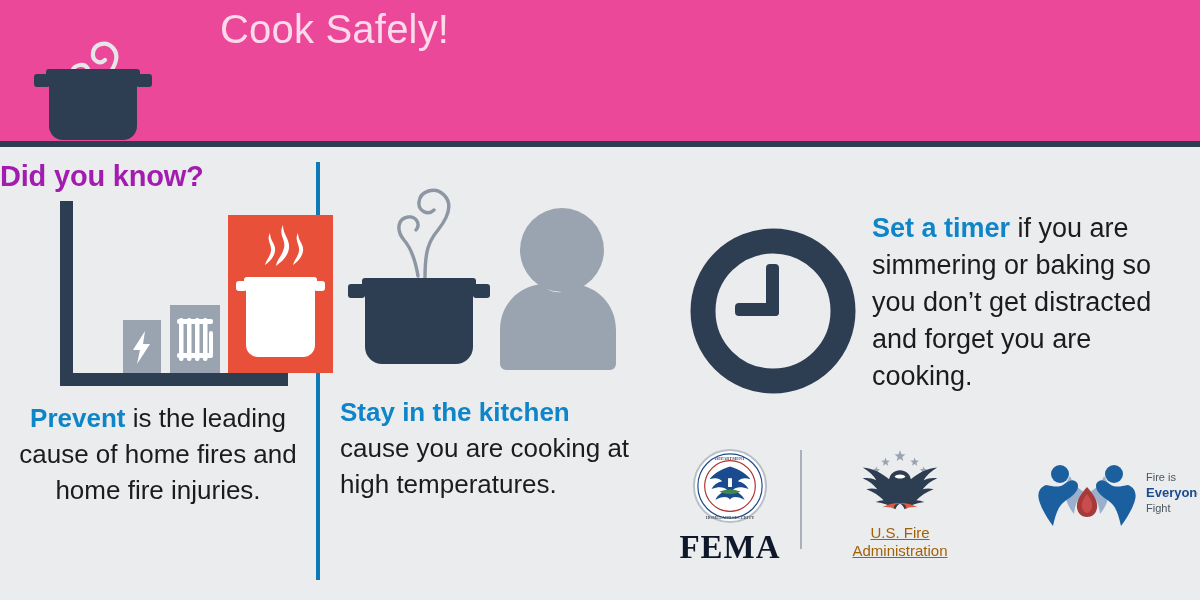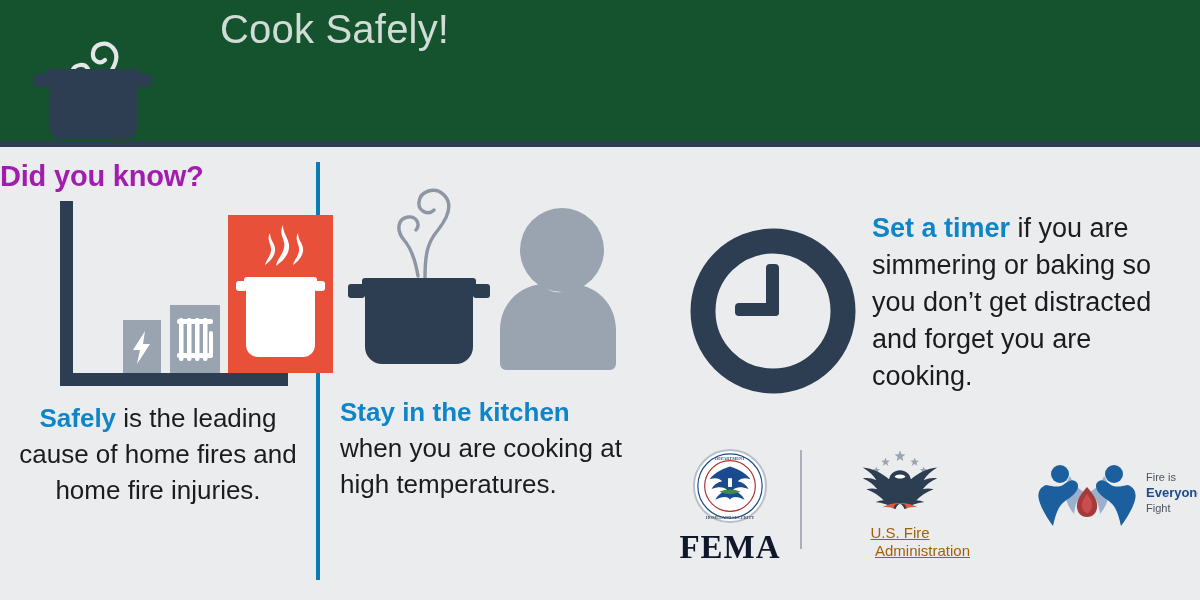--- a/index.html
+++ b/index.html
@@ -8,21 +8,21 @@
     font-family:"Liberation Sans", sans-serif;
     background:#ebecee;
     overflow:hidden;
     position:relative;
   }
   #poster { position:relative; width:1200px; height:600px; background:#ebecee; }
 
   
   .header {
     position:absolute; left:0; top:0; width:1200px; height:141px;
-    background:#14532d;
+    background:#ec4899;
   }
   .header-rule {
     position:absolute; left:0; top:141px; width:1200px; height:6px;
     background:#2e3e52;
   }
   .header-pot {
     position:absolute; left:18px; top:8px; width:150px; height:133px;
   }
   .header-text {
     position:absolute; left:190px; top:6px; width:990px; height:135px;
@@ -164,21 +164,21 @@
             <rect x="16" y="62" width="73" height="10" rx="3"></rect>
             <rect x="8" y="66" width="11" height="10" rx="3"></rect>
             <rect x="86" y="66" width="11" height="10" rx="3"></rect>
             <path d="M18 72 h69 v58 a12 12 0 0 1 -12 12 h-45 a12 12 0 0 1 -12 -12 z"></path>
           </g>
         </svg>
       </div>
     </div>
 
     <div class="col1-caption">
-      <span class="hl-blue">Safely</span><span> is the leading cause of home fires and home fire injuries.</span>
+      <span class="hl-blue">Prevent</span><span> is the leading cause of home fires and home fire injuries.</span>
     </div>
   </div>
 
   <div class="col2">
     <div class="col2-art">
       <svg viewBox="0 0 320 230" width="320" height="230" aria-hidden="true">
         <g fill="none" stroke="#8d96a3" stroke-width="3.4" stroke-linecap="round">
           <path d="M103 118 C103 92 106 82 116 70 C127 56 131 44 122 35 C113 26 98 31 97 42 C96 51 106 56 112 50"></path>
           <path d="M96 116 C93 98 89 88 82 80 C73 69 77 58 86 57 C94 56 99 64 94 70"></path>
         </g>
@@ -188,21 +188,21 @@
           <rect x="151" y="124" width="17" height="14" rx="3"></rect>
           <path d="M43 131 h108 v56 a17 17 0 0 1 -17 17 h-74 a17 17 0 0 1 -17 -17 z"></path>
         </g>
         <g fill="#9aa4b0">
           <circle cx="240" cy="90" r="42"></circle>
           <path d="M178 204 v-34 c0 -26 19 -44 42 -46 c8 10 22 12 32 0 c23 2 42 20 42 46 v34 a6 6 0 0 1 -6 6 h-104 a6 6 0 0 1 -6 -6z"></path>
         </g>
       </svg>
     </div>
     <div class="col2-caption">
-      <span class="hl-blue">Stay in the kitchen</span><span> when you are cooking at high temperatures.</span>
+      <span class="hl-blue">Stay in the kitchen</span><span> cause you are cooking at high temperatures.</span>
     </div>
   </div>
 
   <div class="col3">
     <div class="clock">
       <svg viewBox="0 0 170 170" width="170" height="170" aria-hidden="true">
         <circle cx="85" cy="85" r="70" fill="none" stroke="#2e3e52" stroke-width="25"></circle>
         <rect x="78" y="38" width="13" height="52" rx="4" fill="#2e3e52"></rect>
         <rect x="47" y="77" width="44" height="13" rx="4" fill="#2e3e52"></rect>
       </svg>
@@ -244,21 +244,21 @@
         </g>
         <g fill="#2e3e52">
           <path d="M55 26 c-6 0 -11 4 -12 10 c-8 -7 -18 -12 -29 -13 c7 4 12 9 15 14 c-5 -2 -10 -3 -15 -2 c7 3 12 7 16 12 c-4 -1 -8 -1 -12 0 c8 3 14 7 19 12 c-3 0 -6 1 -9 2 c9 1 16 4 22 8 c1 -3 3 -5 5 -6 c2 1 4 3 5 6 c6 -4 13 -7 22 -8 c-3 -1 -6 -2 -9 -2 c5 -5 11 -9 19 -12 c-4 -1 -8 -1 -12 0 c4 -5 9 -9 16 -12 c-5 -1 -10 0 -15 2 c3 -5 8 -10 15 -14 c-11 1 -21 6 -29 13 c-1 -6 -6 -10 -12 -10z"></path>
         </g>
         <path d="M49 33 c2 -3 10 -3 12 0 c-2 3 -10 3 -12 0z" fill="#ffffff"></path>
         <g fill="#e05a43">
           <path d="M55 62 c-8 0 -15 2 -20 5 c6 -1 11 0 14 2 c-2 -4 1 -6 6 -6 c5 0 8 2 6 6 c3 -2 8 -3 14 -2 c-5 -3 -12 -5 -20 -5z"></path>
         </g>
       </svg>
       <div class="usfa-word">U.S. Fire</div>
-      <div class="usfa-word" style="margin-top:0;text-align:right;">Administration</div>
+      <div class="usfa-word" style="margin-top:0;">Administration</div>
     </div>
 
     <div class="logo-fief">
       <svg viewBox="0 0 180 70" width="180" height="70" aria-hidden="true">
         <g fill="#8ea6c8" opacity="0.85">
           <path d="M56 58 c-10 -12 -12 -26 -4 -38 c3 8 8 12 14 16 c-7 6 -9 14 -10 22z"></path>
           <path d="M82 58 c10 -12 12 -26 4 -38 c-3 8 -8 12 -14 16 c7 6 9 14 10 22z"></path>
         </g>
         <g fill="#a53a3a">
           <path d="M69 31 c-6 7 -11 13 -10 21 c1 6 5 9 10 9 c5 0 9 -3 10 -9 c1 -8 -4 -14 -10 -21z"></path>

